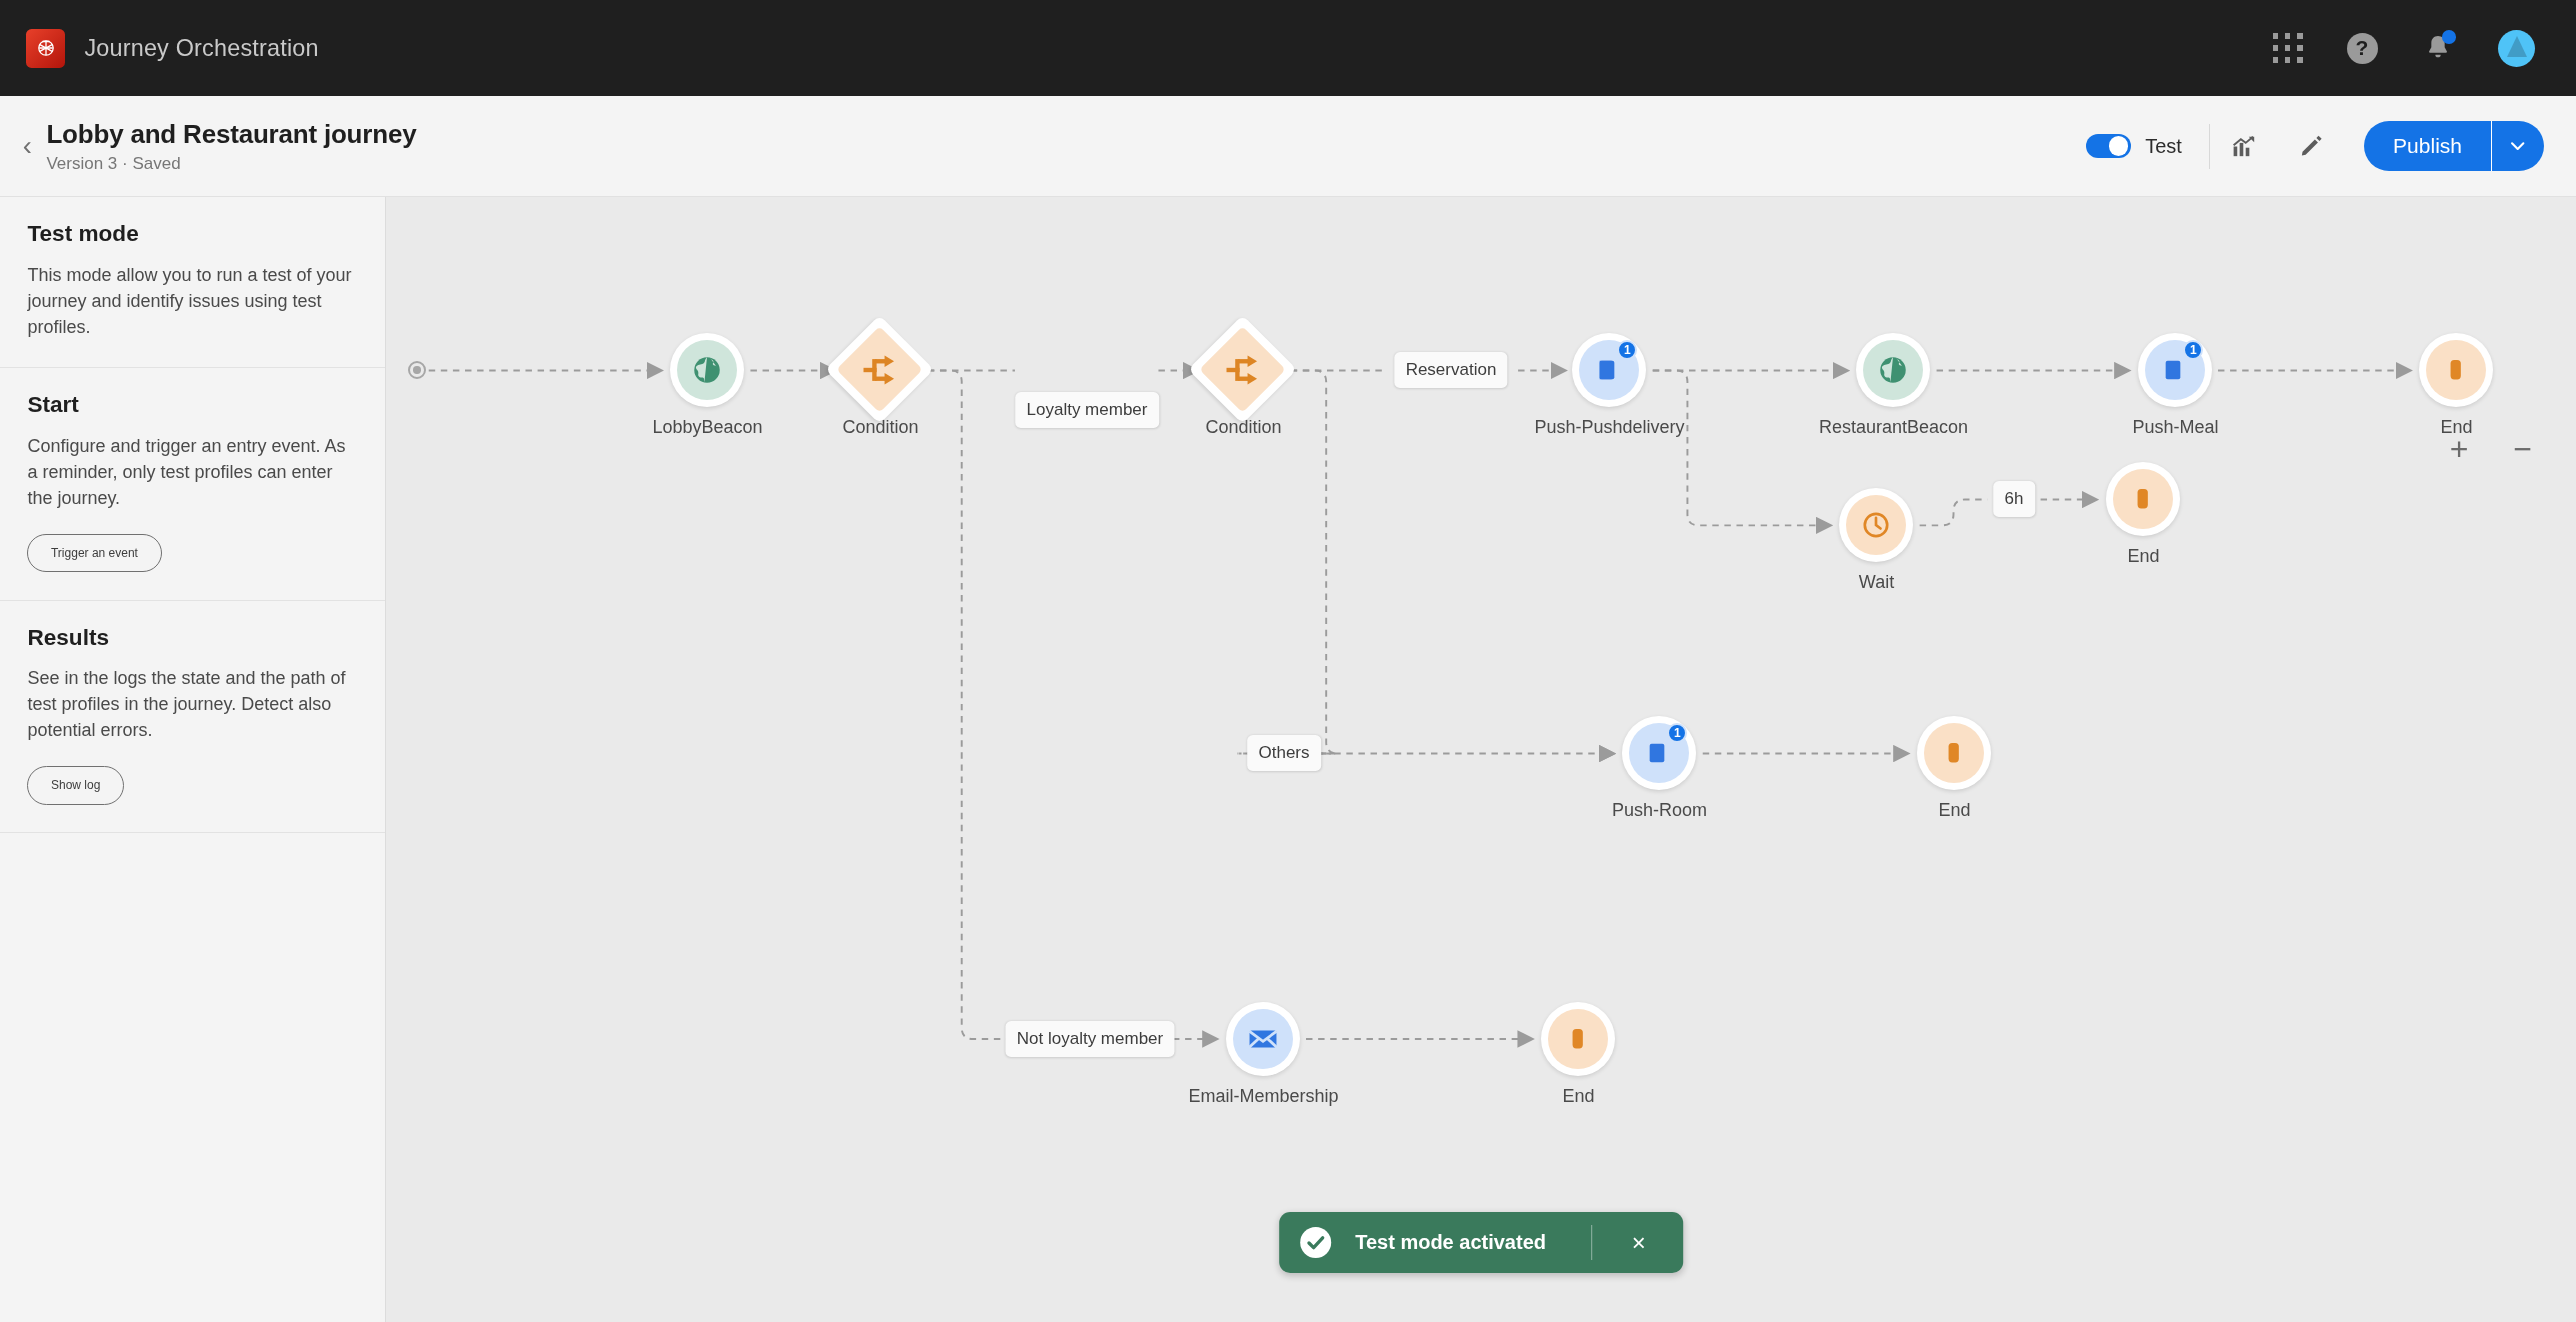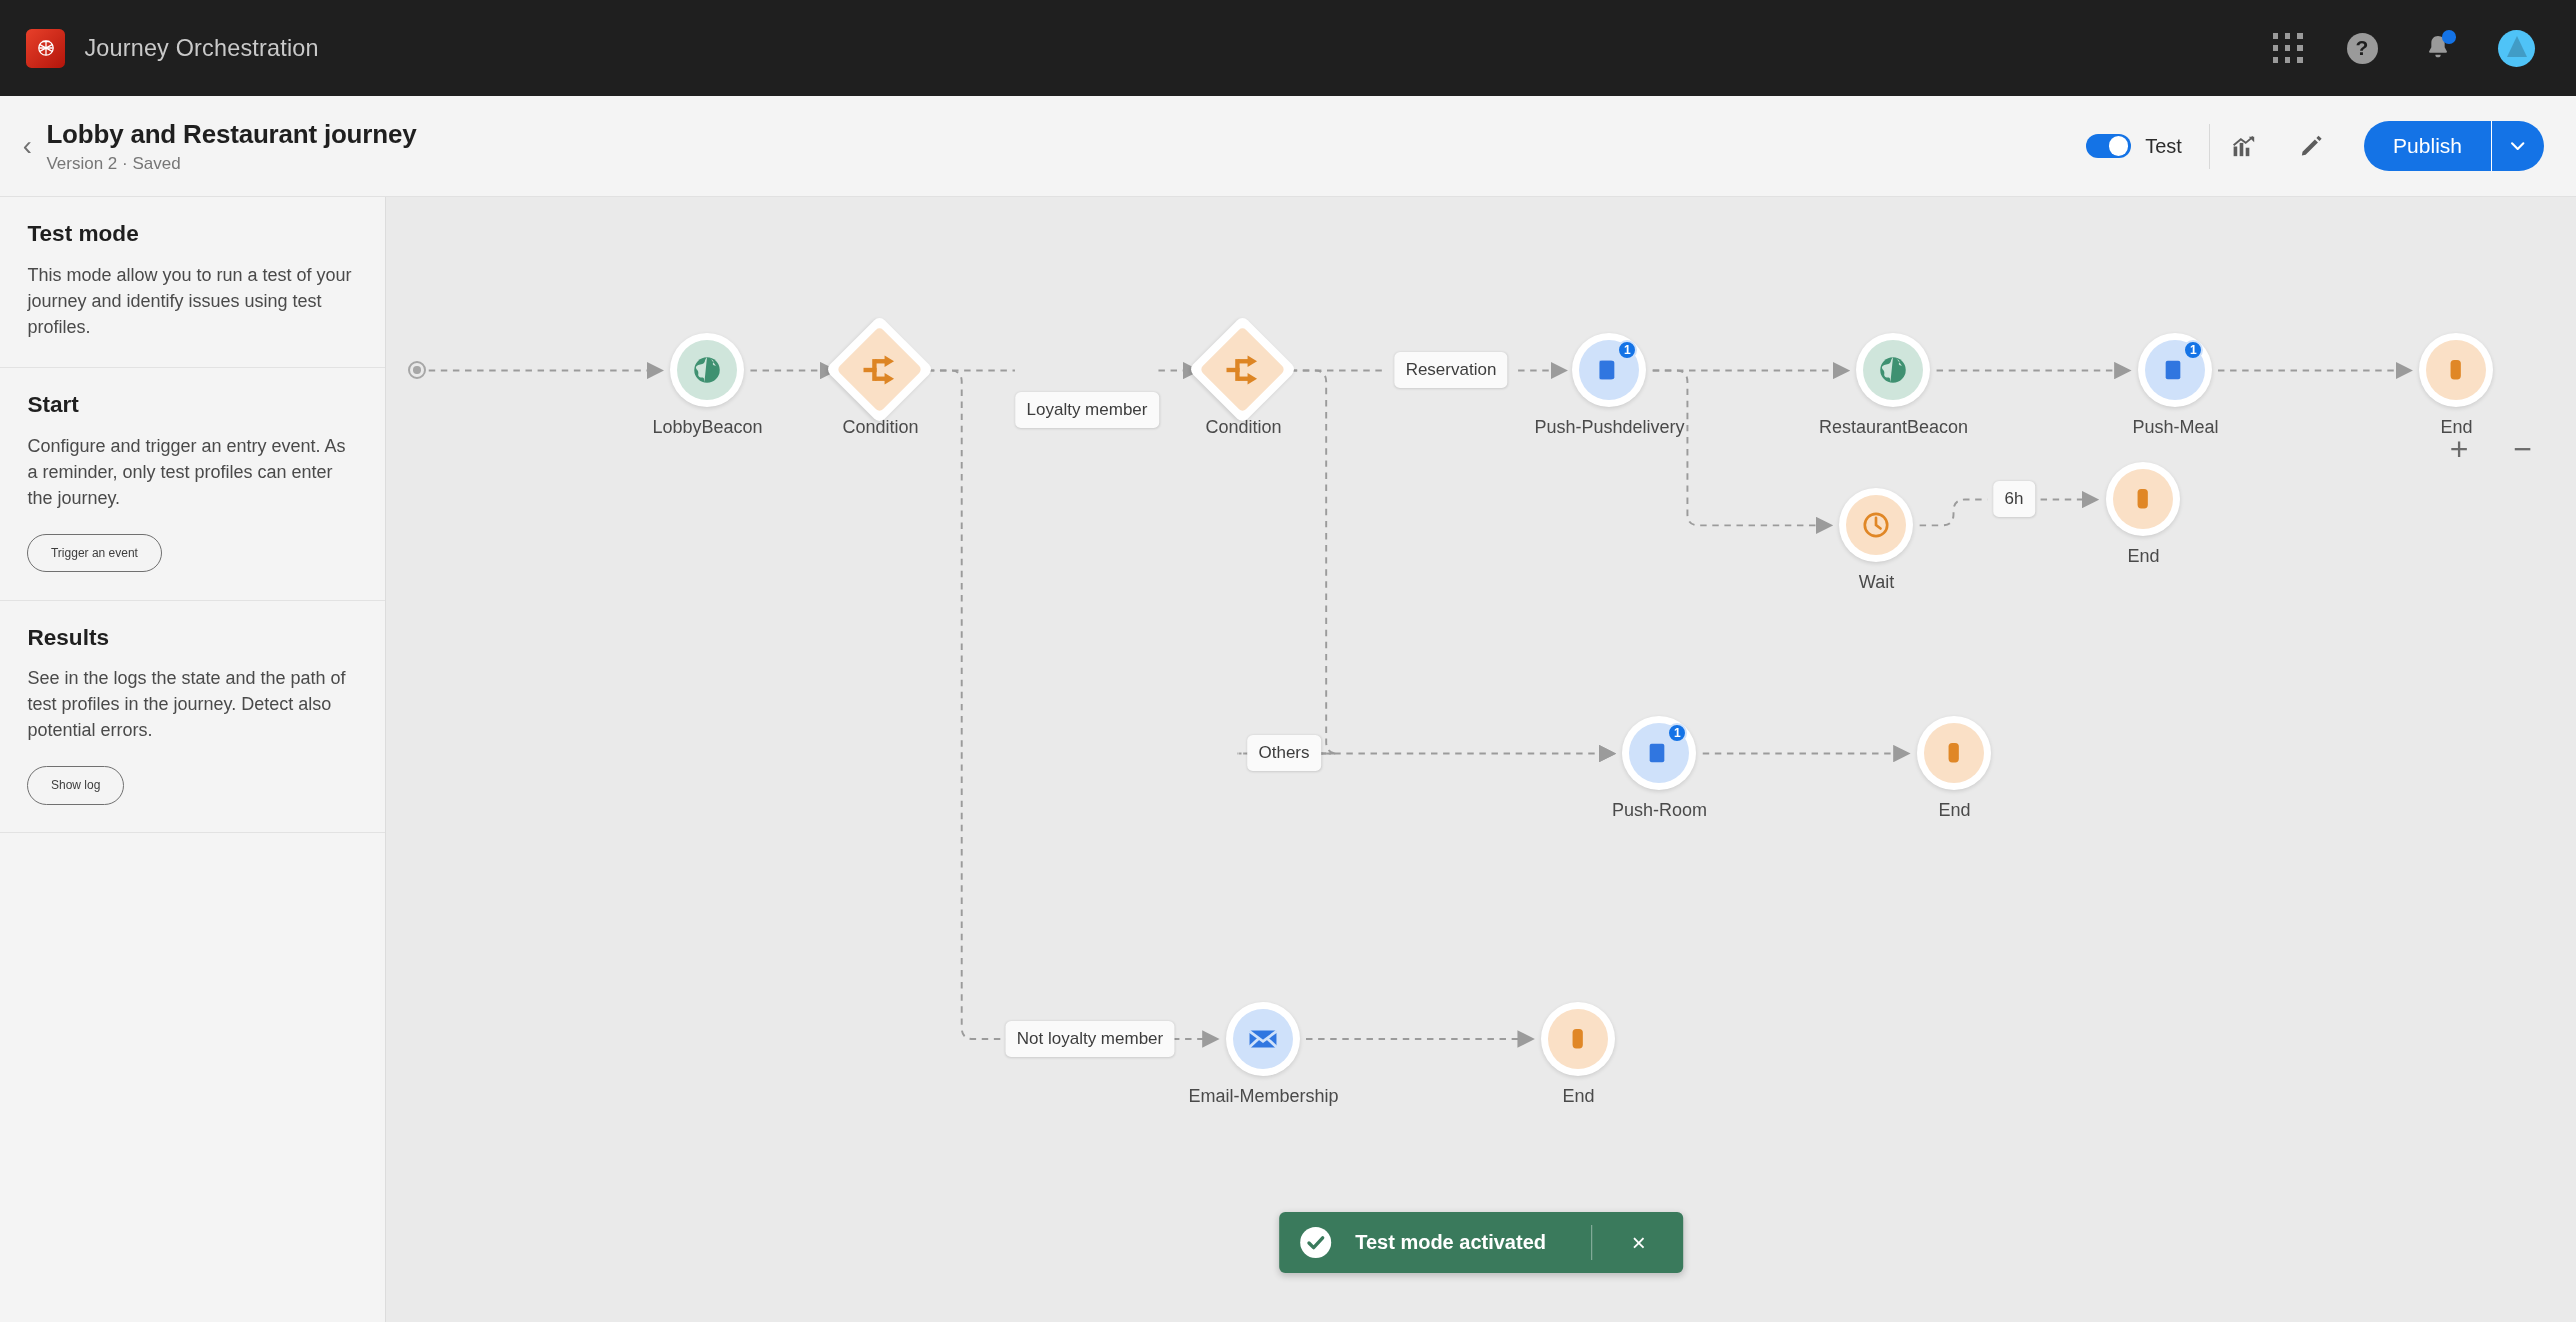--- a/index.html
+++ b/index.html
@@ -89,21 +89,21 @@
   .startdot{position:absolute;width:18px;height:18px;border-radius:50%;border:2.4px solid #a7a7a7;
      background:#eaeaea;transform:translate(-50%,-50%);display:flex;align-items:center;justify-content:center;}
   .startdot:after{content:"";width:7.3px;height:7.3px;border-radius:50%;background:#a7a7a7;}
 
   .pushbadge{position:absolute;right:1.6px;top:0px;width:20px;height:20px;border-radius:50%;
      background:#1473e6;border:2.4px solid #cfe1fa;color:#fff;font-size:12px;font-weight:bold;
      display:flex;align-items:center;justify-content:center;}
 
   
   .toast{position:absolute;left:50%;bottom:71px;transform:translateX(-50%);background:#3a7a5c;
-     border-radius:6px;height:61px;display:flex;align-items:center;padding:0 21px;gap:24px;
+     border-radius:11px;height:61px;display:flex;align-items:center;padding:0 21px;gap:24px;
      box-shadow:0 2.4px 7.3px rgba(0,0,0,.2);}
   .toast-check{width:31px;height:31px;border-radius:50%;background:#fff;color:#3a7a5c;
      display:flex;align-items:center;justify-content:center;font-size:19.4px;font-weight:bold;}
   .toast-txt{color:#fff;font-size:20px;font-weight:bold;padding-right:21px;}
   .toast-div{width:0.8px;height:35px;background:rgba(255,255,255,.45);}
   .toast-x{color:#fff;font-size:24px;padding:0 16px;cursor:pointer;line-height:1;}
 </style>
 </head>
 <body>
 
@@ -142,21 +142,21 @@
       <div class="badge"></div>
     </div>
     <div class="avatar"></div>
   </div>
 </div>
 
 <div class="subheader">
   <div class="back-chev">‹</div>
   <div class="title-block">
     <div class="jtitle">Lobby and Restaurant journey</div>
-    <div class="jsub">Version 2 · Saved</div>
+    <div class="jsub">Version 3 · Saved</div>
   </div>
   <div class="sub-spacer"></div>
   <div class="hdr-right">
     <div class="toggle-wrap">
       <div class="toggle"></div>
       <div class="toggle-lbl">Test</div>
     </div>
     <div class="vdiv"></div>
     <div class="icon-btn">
       <svg width="29" height="29" viewBox="0 0 24 24" aria-hidden="true">

